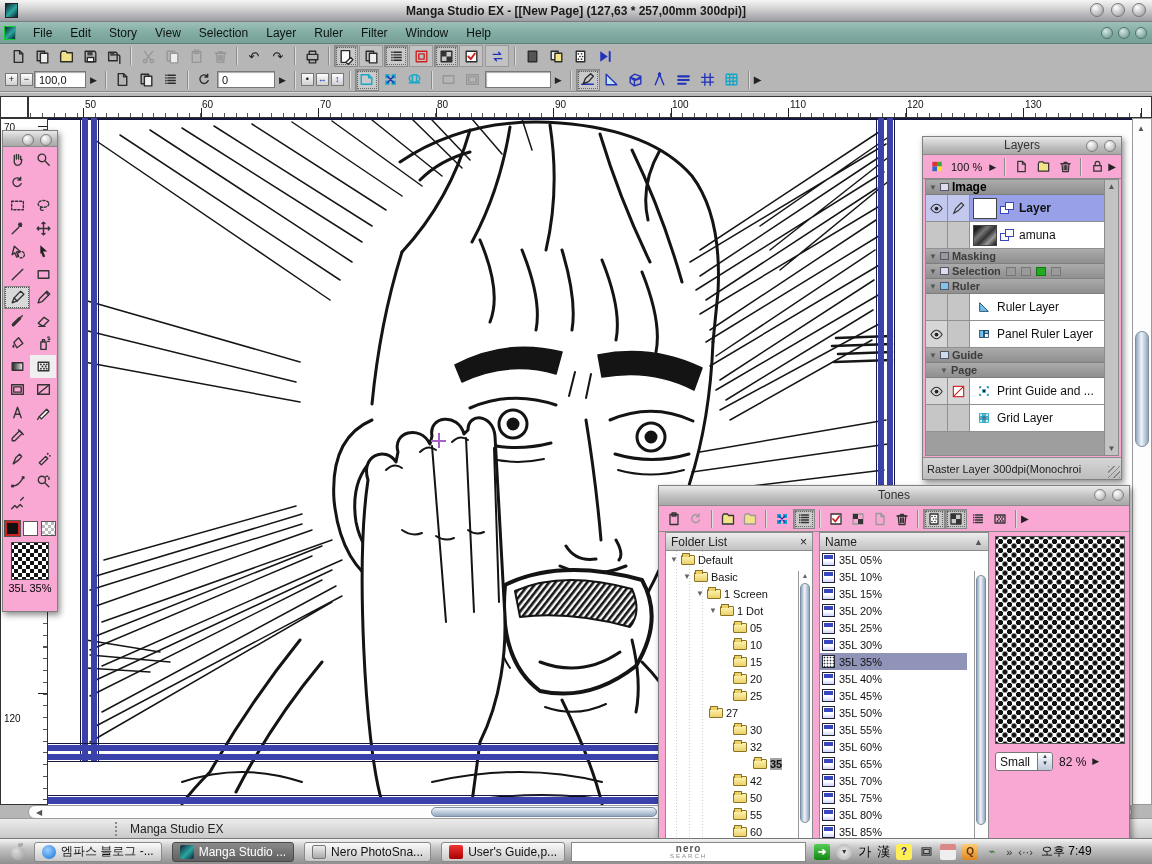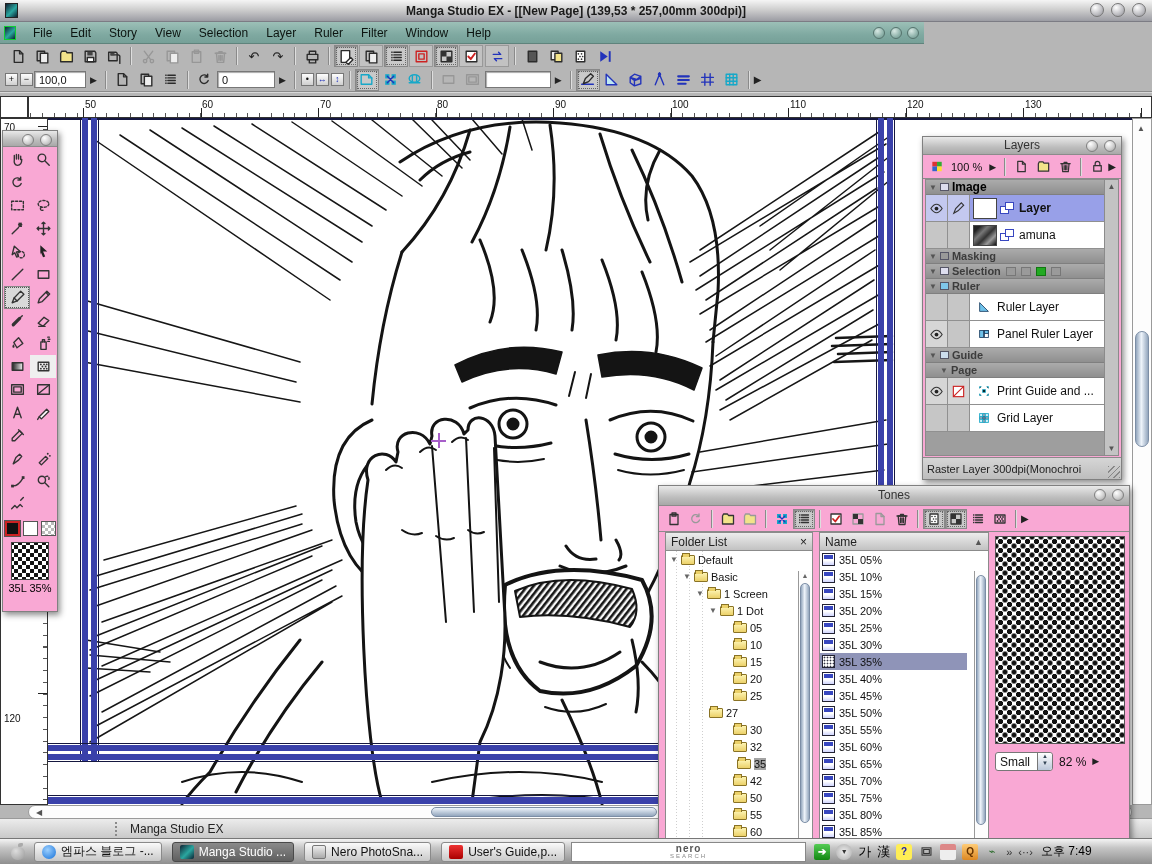--- a/index.html
+++ b/index.html
@@ -9,21 +9,21 @@
 .abs{position:absolute}
 
 .titlebar{left:0;top:0;width:1152px;height:22px;background:linear-gradient(#f5f5f5,#cfcfcf 45%,#9b9ca3);
   border-bottom:1px solid #7c7c84;display:flex;align-items:center;z-index:8}
 .titlebar .appico{width:13px;height:15px;margin-left:5px;background:linear-gradient(135deg,#123,#2aa7a0 55%,#0a2233);border:1px solid #222}
 .title-text{position:absolute;left:0;right:0;text-align:center;font-weight:bold;font-size:12px;color:#1a1a1a}
 .winbtns{position:absolute;right:6px;top:3px;display:flex;gap:7px}
 .wbtn{width:14px;height:14px;border-radius:50%;border:1px solid #777;
   background:radial-gradient(circle at 35% 30%,#fff,#c2c2c6 55%,#8f8f96)}
 
-.menubar{left:0;top:22px;width:924px;height:22px;background:linear-gradient(#9cc0b7,#7fa9a1 60%,#76a098);
+.menubar{left:0;top:22px;width:1152px;height:22px;background:linear-gradient(#9cc0b7,#7fa9a1 60%,#76a098);
   border-bottom:1px solid #5f837c;display:flex;align-items:center;z-index:8}
 .menubar .appico2{width:12px;height:14px;margin:0 8px 0 4px;background:linear-gradient(135deg,#123,#2aa7a0 55%,#0a2233);border:1px solid #1c3}
 .menu-item{padding:2px 9px;color:#0c1410}
 .mwinbtns{position:absolute;right:5px;display:flex;gap:5px}
 .mwbtn{width:12px;height:12px;border-radius:50%;border:1px solid #55736d;
   background:radial-gradient(circle at 35% 30%,#d7e8e3,#8fb3ab 60%,#6d948c);font-size:8px;line-height:10px;text-align:center;color:#243}
 
 .tb{left:0;width:1152px;background:#b6b6b6;display:flex;align-items:center;z-index:8}
 .tb1{top:44px;height:24px}
 .tb2{top:68px;height:24px;border-bottom:1px solid #8a8a8a;box-shadow:0 1px 0 #d8d8d8}
@@ -501,21 +501,21 @@
         <path stroke="#246" d="M8 3v10M3 8h10"></path>
       </symbol>
     <symbol id="s-redx" viewBox="0 0 16 16">
         <rect x="2.5" y="2.5" width="11" height="11" fill="#fff" class="redstroke"></rect>
         <path class="redstroke" d="M2.5 13.5 13.5 2.5"></path>
       </symbol>
   </svg>
 
   <div class="abs titlebar">
     <span class="appico"></span>
-    <span class="title-text">Manga Studio EX - [[New Page] (139,53 * 257,00mm 300dpi)]</span>
+    <span class="title-text">Manga Studio EX - [[New Page] (127,63 * 257,00mm 300dpi)]</span>
     <span class="winbtns">
       <span class="wbtn"></span>
       <span class="wbtn"></span>
       <span class="wbtn"></span>
     </span>
   </div>
 
   <div class="abs menubar">
     <span class="appico2"></span>
     <span style="display:flex">
@@ -1353,21 +1353,21 @@
             <div class="tree-row" style="padding-left: 56px;">
               <span class="tri">▼</span>
               <span class="fold"></span>
               <span class="lbl">30</span>
             </div>
             <div class="tree-row" style="padding-left: 56px;">
               <span class="tri">▼</span>
               <span class="fold"></span>
               <span class="lbl">32</span>
             </div>
-            <div class="tree-row selected" style="padding-left: 60px;">
+            <div class="tree-row selected" style="padding-left: 76px; font-weight: bold;">
               <span class="tri">▼</span>
               <span class="fold"></span>
               <span class="lbl">35</span>
             </div>
             <div class="tree-row" style="padding-left: 56px;">
               <span class="tri">▼</span>
               <span class="fold"></span>
               <span class="lbl">42</span>
             </div>
             <div class="tree-row" style="padding-left: 56px;">

